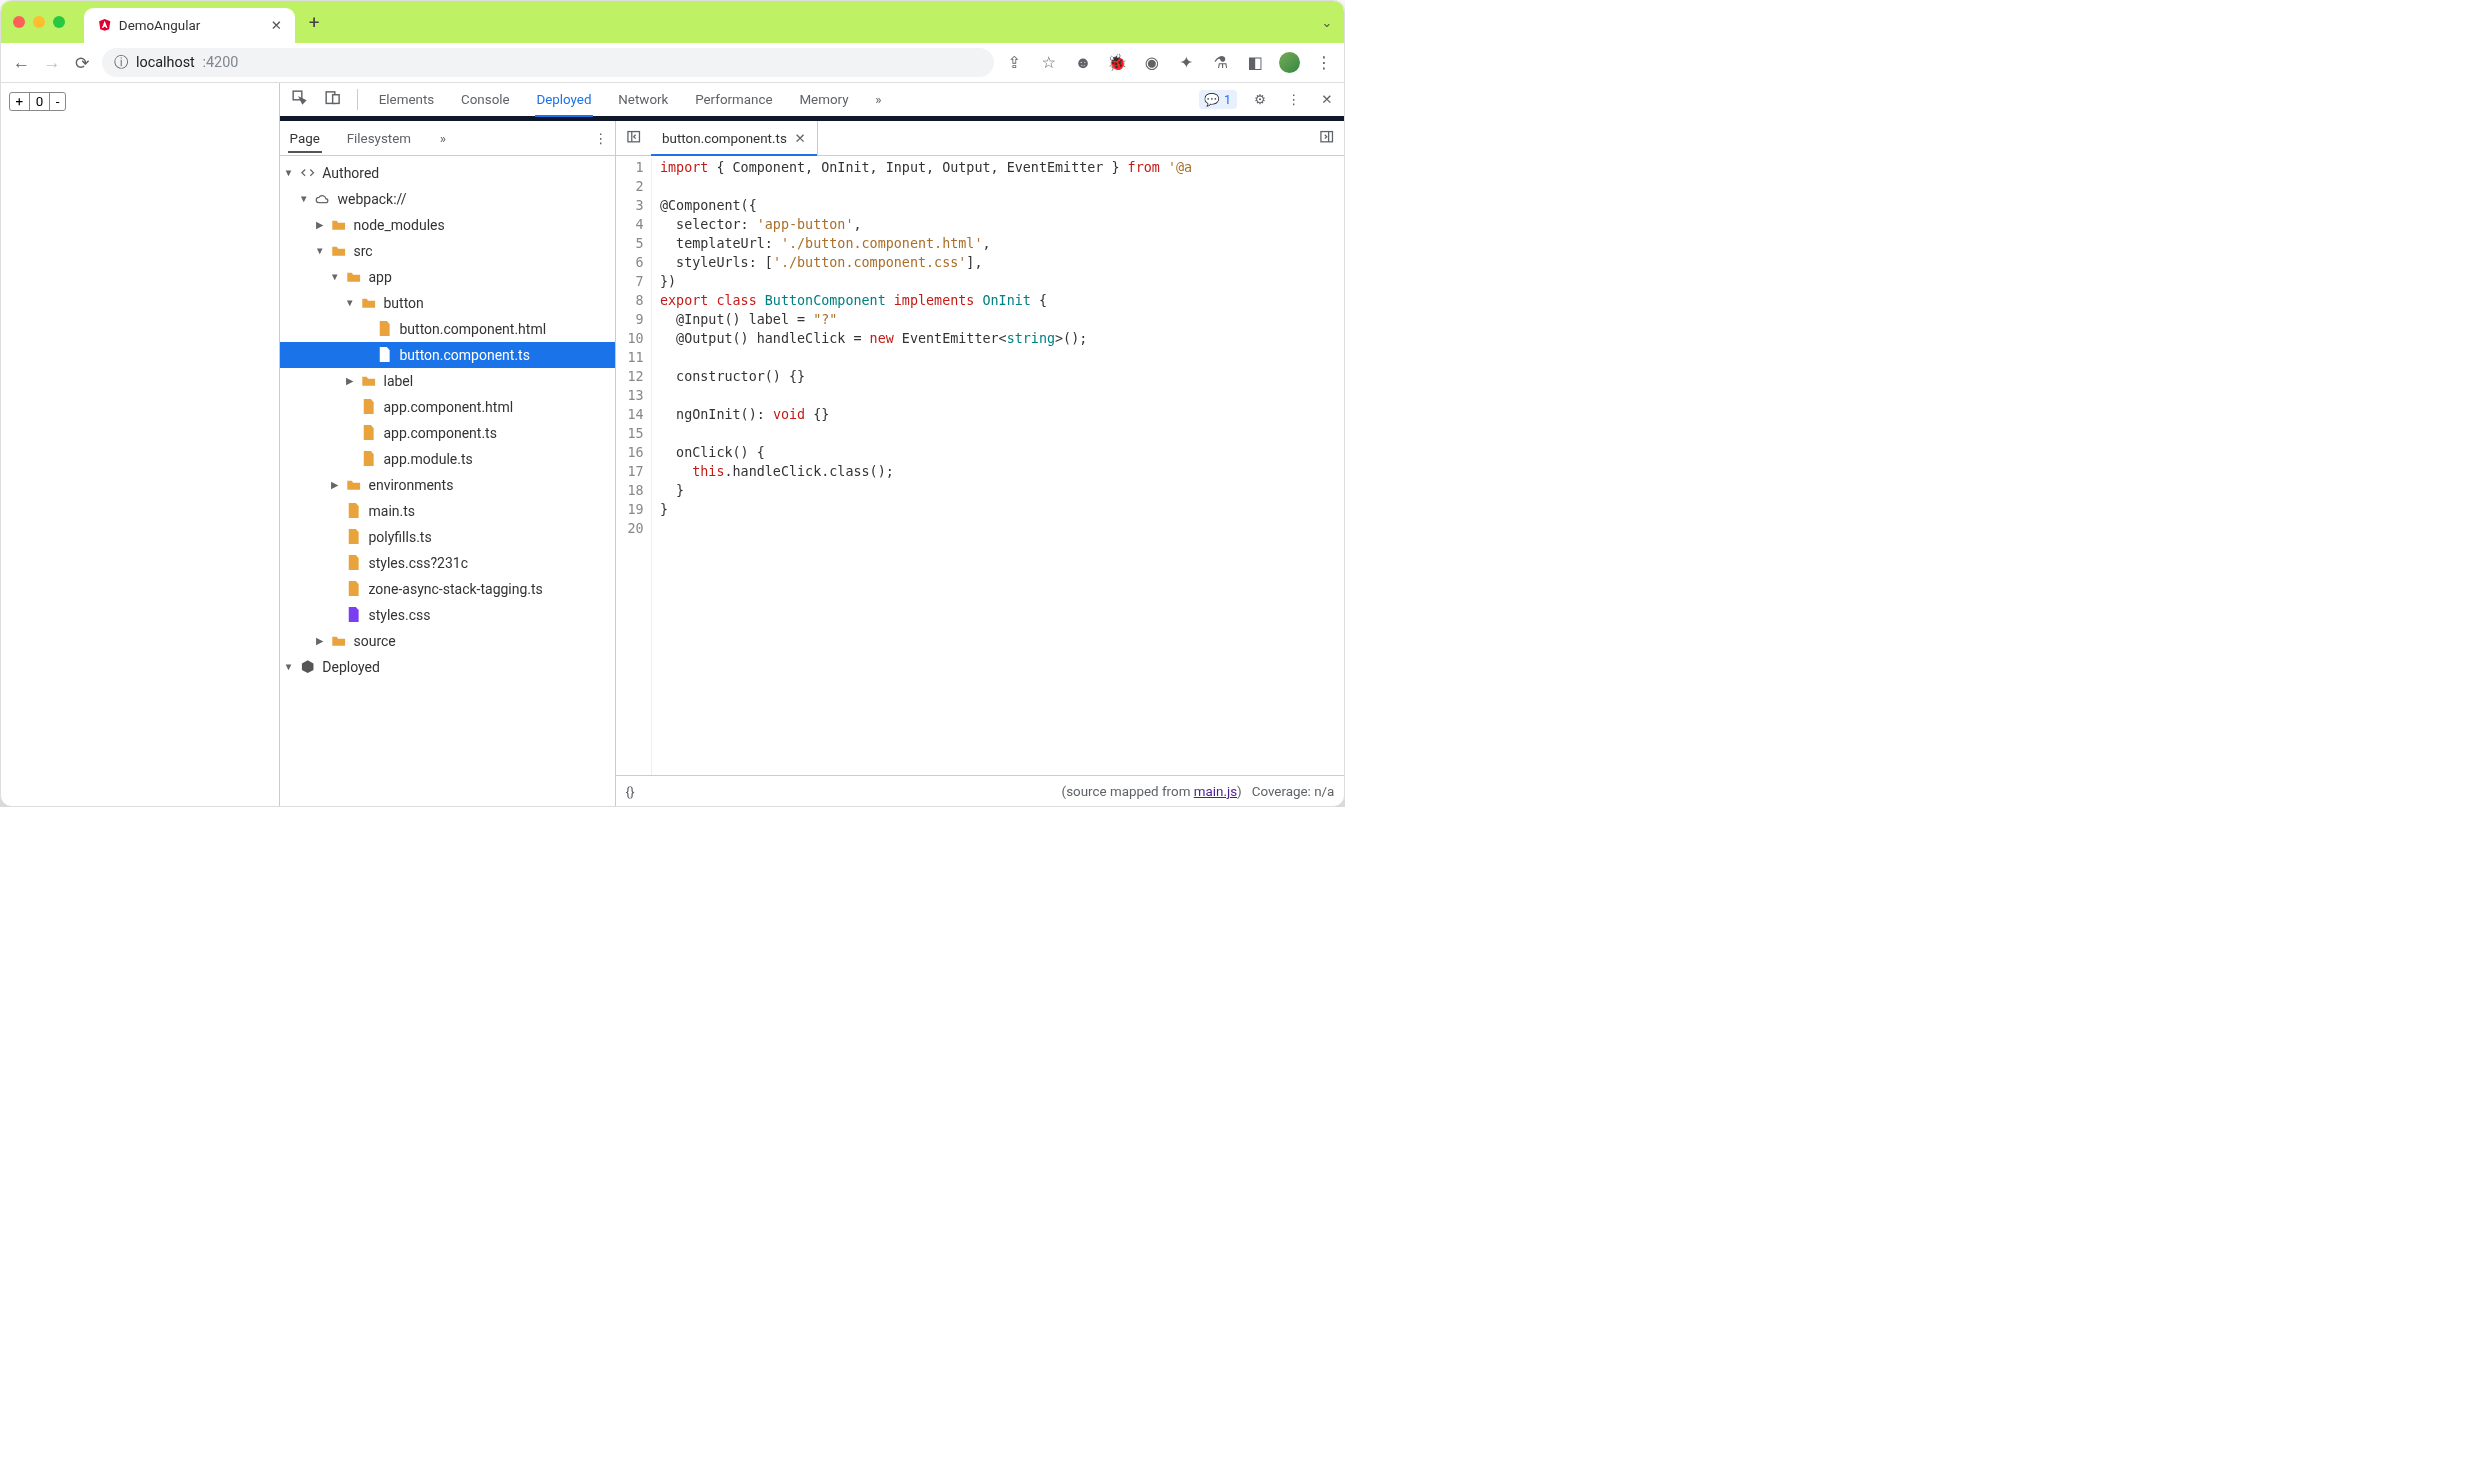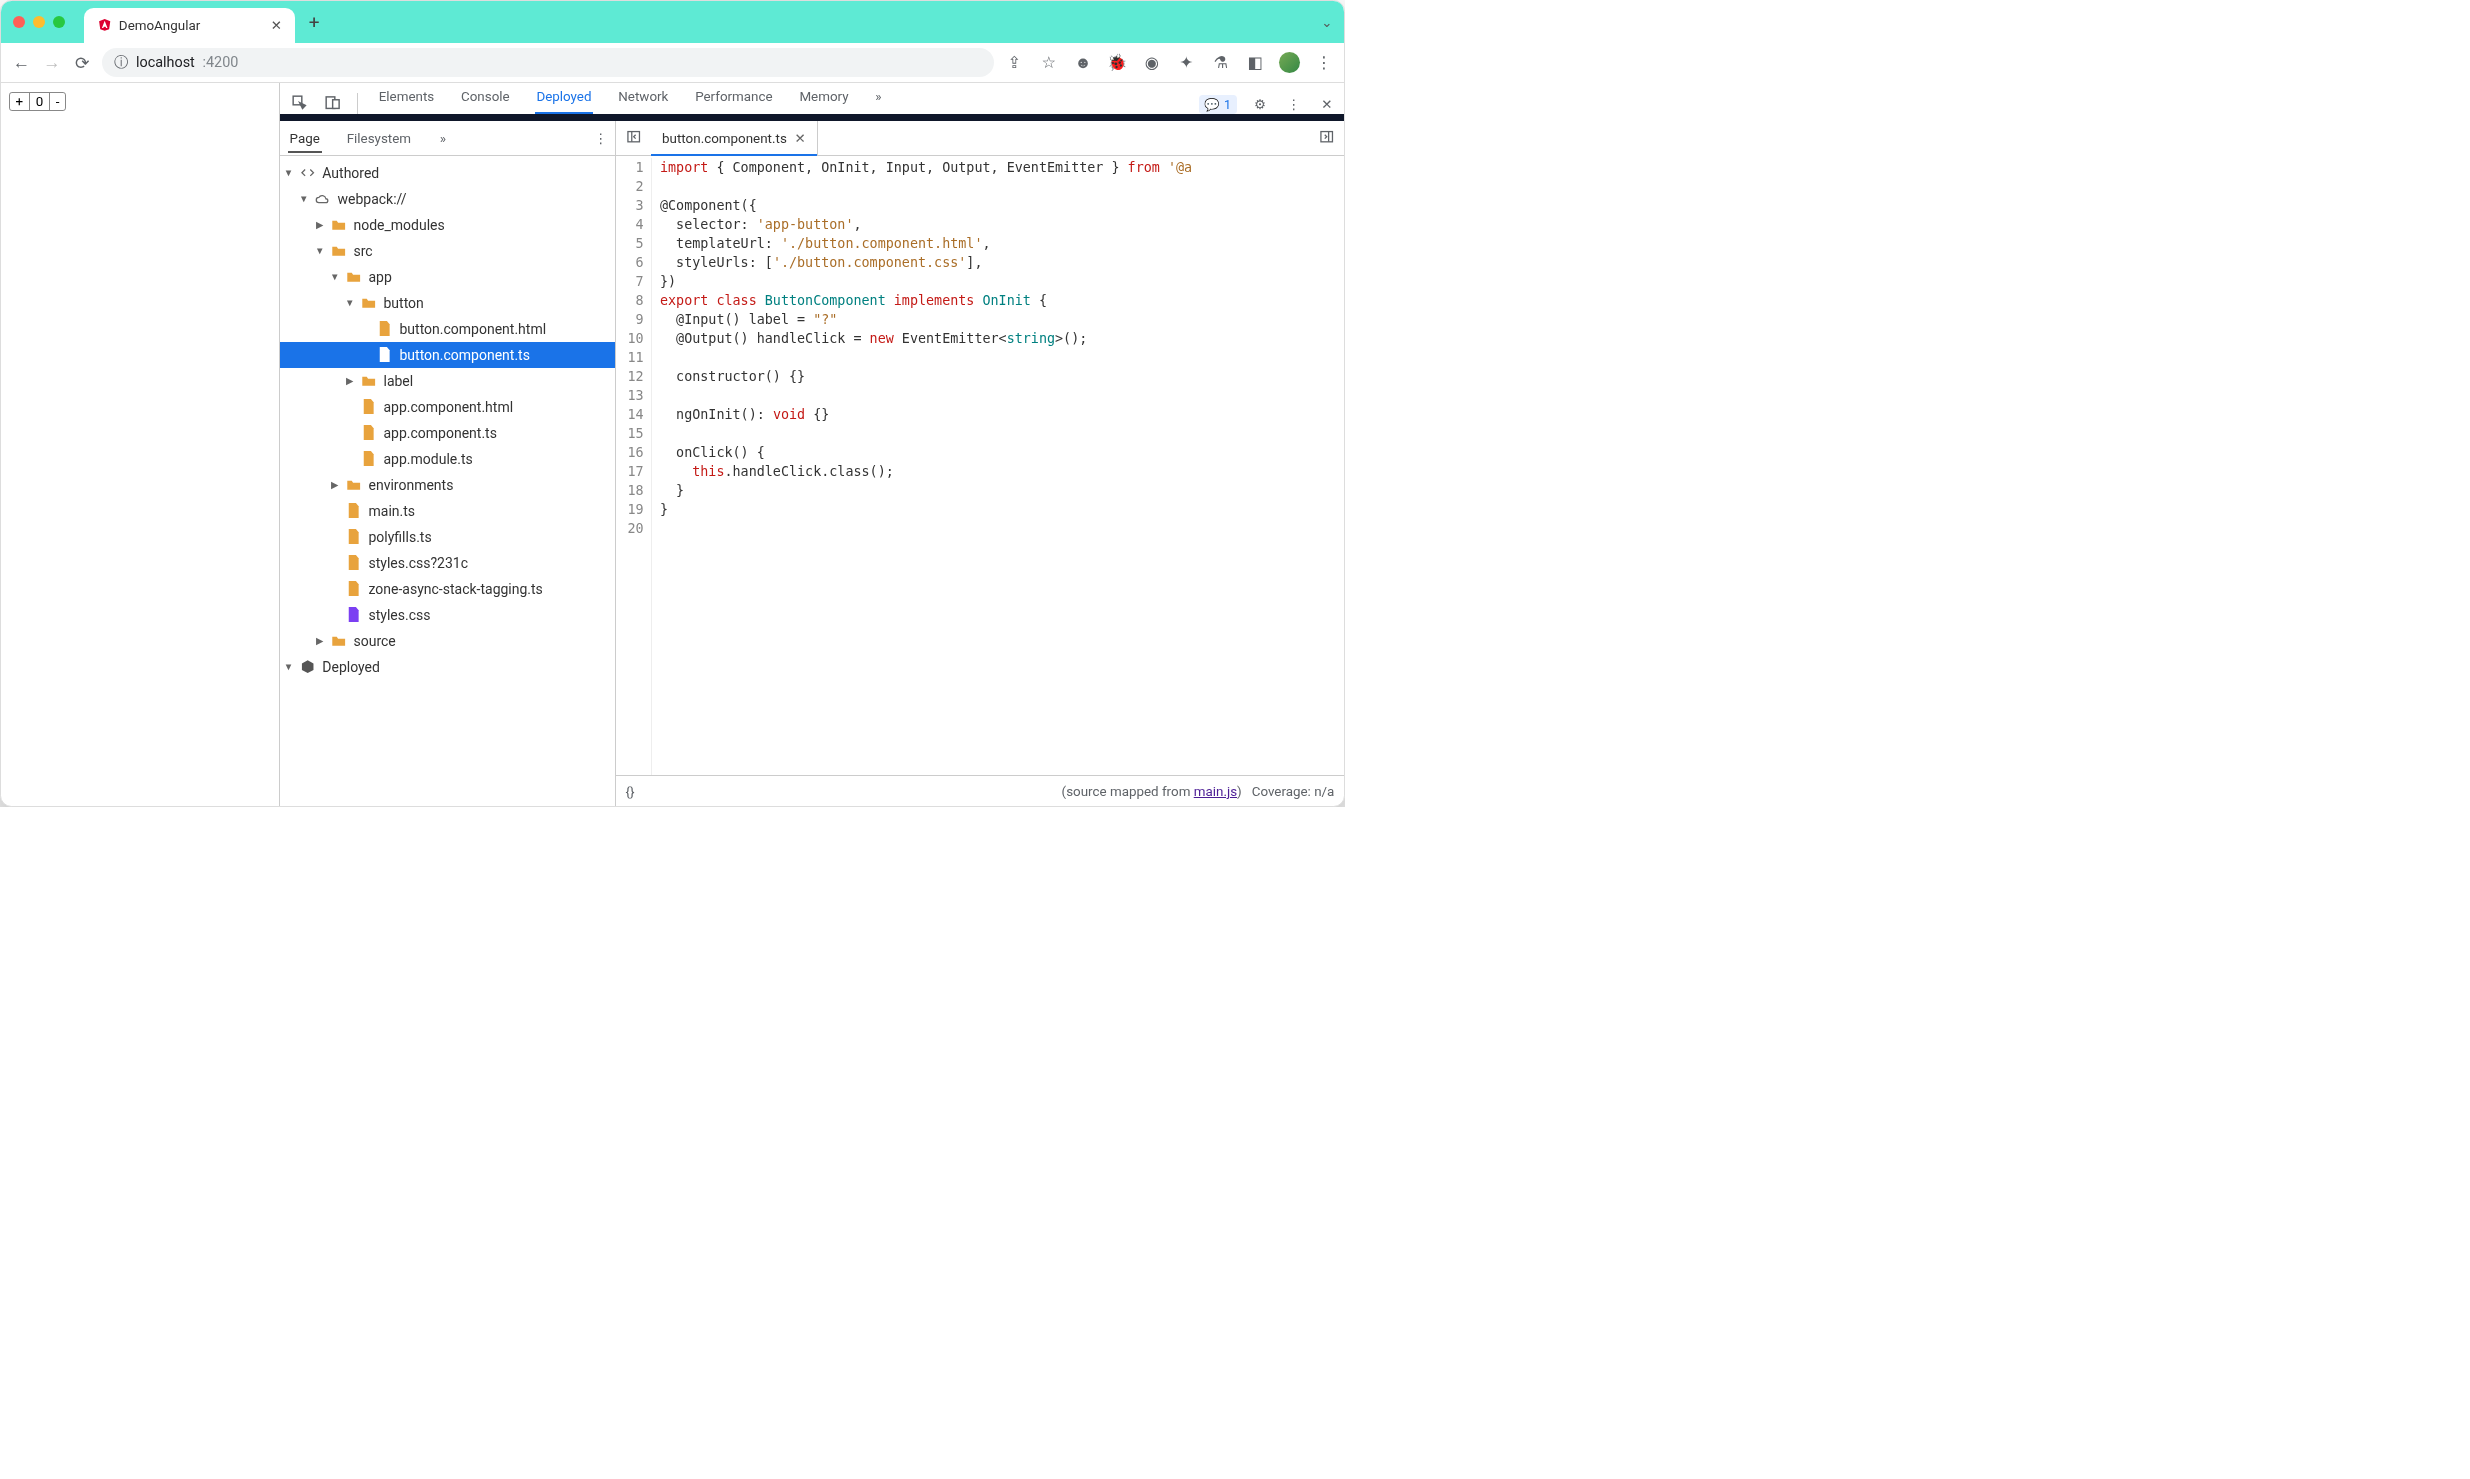--- a/index.html
+++ b/index.html
@@ -17,21 +17,21 @@
     overflow:hidden;
     display:flex;
     flex-direction:column;
     border:1px solid #ddd;
   }
 
   
   .titlebar {
     display:flex; align-items:center;
     height:42px;
-    background:#5eead4;
+    background:#bef264;
     padding:0 11.5px;
   }
   .traffic { display:flex; gap:7.7px; margin-right:19px;}
   .dot { width:12.5px; height:12.5px; border-radius:50%; }
   .dot.red{background:#ff5f57;} .dot.yellow{background:#febc2e;} .dot.green{background:#28c840;}
   .browser-tab {
     display:flex; align-items:center; gap:7.7px;
     background:#fff;
     border-radius:9.6px 9.6px 0 0;
     padding:0 13.4px;
@@ -84,22 +84,22 @@
   .stepper .seg{ padding:1px 5.8px; border-right:1px solid #888;}
   .stepper .seg:last-child{border-right:none;}
 
   
   .devtools {
     flex:1; display:flex; flex-direction:column;
     font-size:13.4px;
     color:#333;
   }
   .dt-top {
-    display:flex; align-items:flex-end;
-    height:38px; border-bottom:7px solid #0f172a;
+    display:flex; align-items:center;
+    height:38px; border-bottom:5px solid #0f172a;
     padding:0 7.7px; gap:7.7px;
   }
   .dt-top .icon { color:#5f6368; padding:0 3.8px;}
   .dt-sep { width:1px; height:21px; background:#ccc; margin:0 3.8px;}
   .dt-tabs { display:flex; gap:23px; margin-left:7.7px;}
   .dt-tab { padding:9.6px 1.9px; color:#5f6368; cursor:pointer;}
   .dt-tab.active { color:#1a73e8; border-bottom:1.9px solid:#1a73e8; }
   .dt-tab.active { color:#1a73e8; box-shadow: inset 0 -1.9px 0 #1a73e8; }
   .dt-top-right{margin-left:auto;display:flex;align-items:center;gap:13.4px;}
   .issues-badge{

